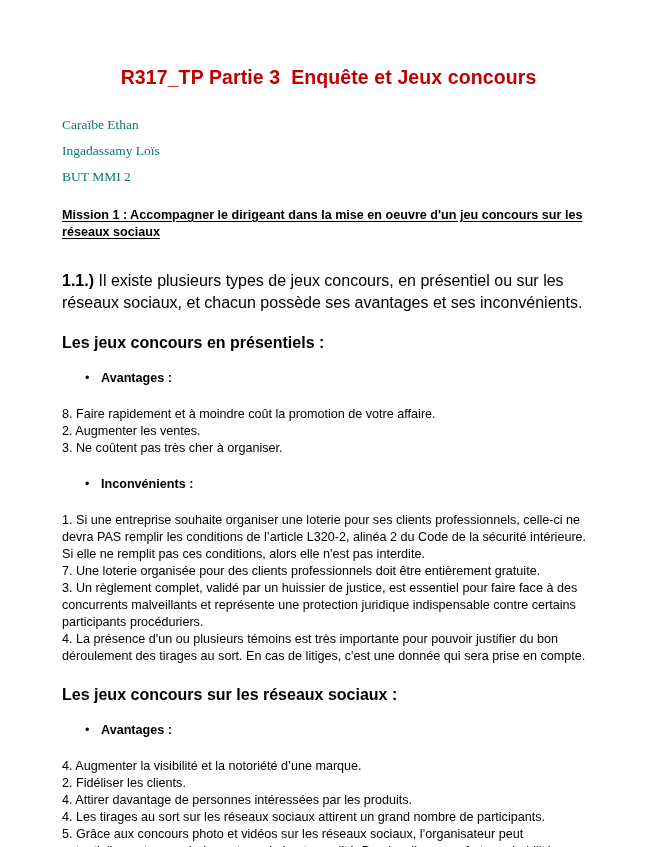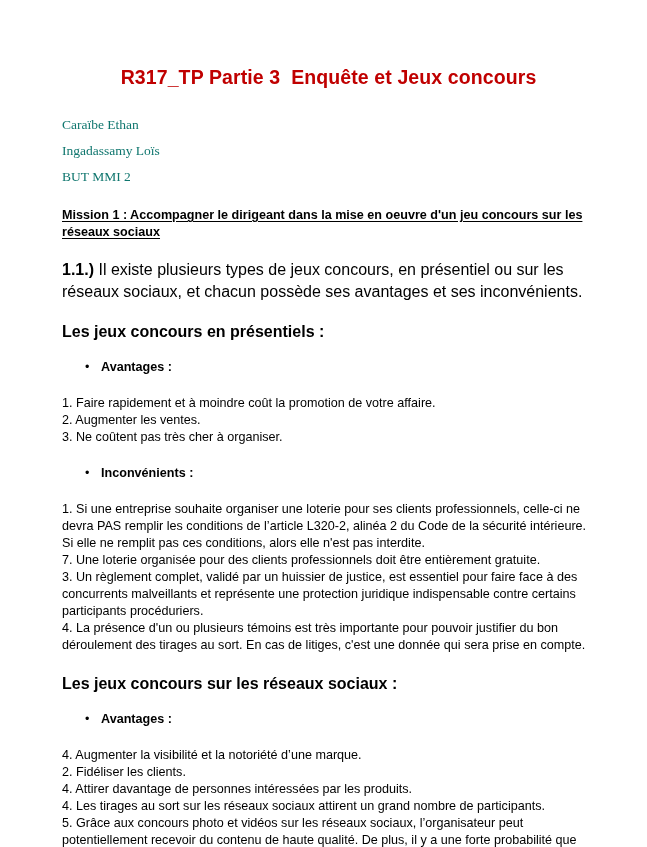--- a/index.html
+++ b/index.html
@@ -47,21 +47,21 @@
   .author-line {
     font-family: "Liberation Serif", serif;
     font-size: 13.5px;
     line-height: 1.0;
     color: #0f766e;
     margin: 0 0 12.5px 0;
   }
 
   
   .mission-heading {
-    margin: 23px 0 0 0;
+    margin: 23px 0 11px 0;
     font-size: 12.6px;
     font-weight: bold;
     line-height: 1.32;
     text-decoration: underline;
     text-underline-offset: 2px;
   }
 
   .section-heading {
     margin: 0;
     font-size: 16px;
@@ -139,21 +139,21 @@
   <div class="gap-md"></div>
 
   <div class="bullet-row">
     <span class="bullet-dot">•</span>
     <span class="bullet-label"><span>Avantages</span><span class="colon"> :</span></span>
   </div>
 
   <div class="gap-lg"></div>
 
   <div class="num-list">
-    <p class="num-item">1. Faire rapidement et à moindre coût la promotion de votre affaire.</p>
+    <p class="num-item">8. Faire rapidement et à moindre coût la promotion de votre affaire.</p>
     <p class="num-item">2. Augmenter les ventes.</p>
     <p class="num-item">3. Ne coûtent pas très cher à organiser.</p>
   </div>
 
   <div class="gap-lg"></div>
 
   <div class="bullet-row">
     <span class="bullet-dot">•</span>
     <span class="bullet-label"><span>Inconvénients</span><span class="colon"> :</span></span>
   </div>

